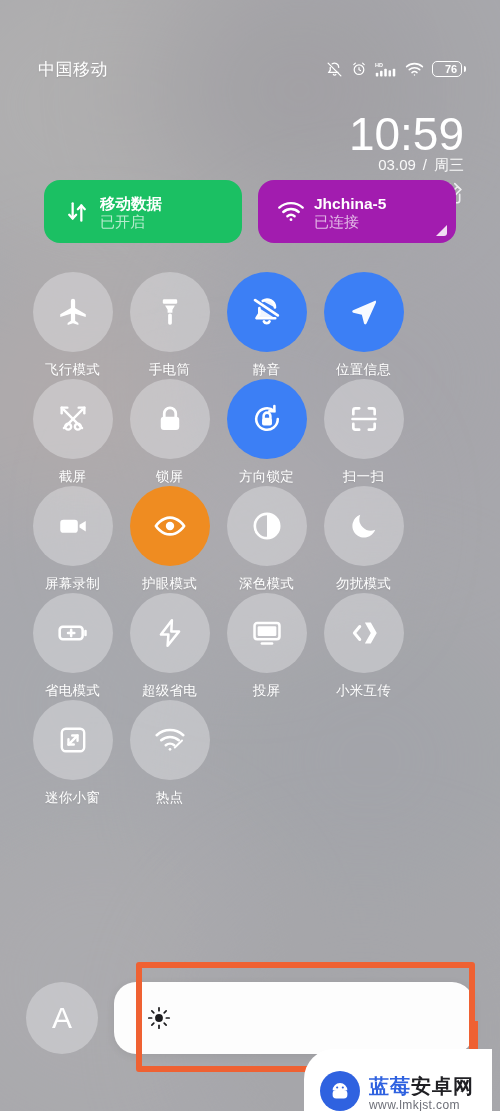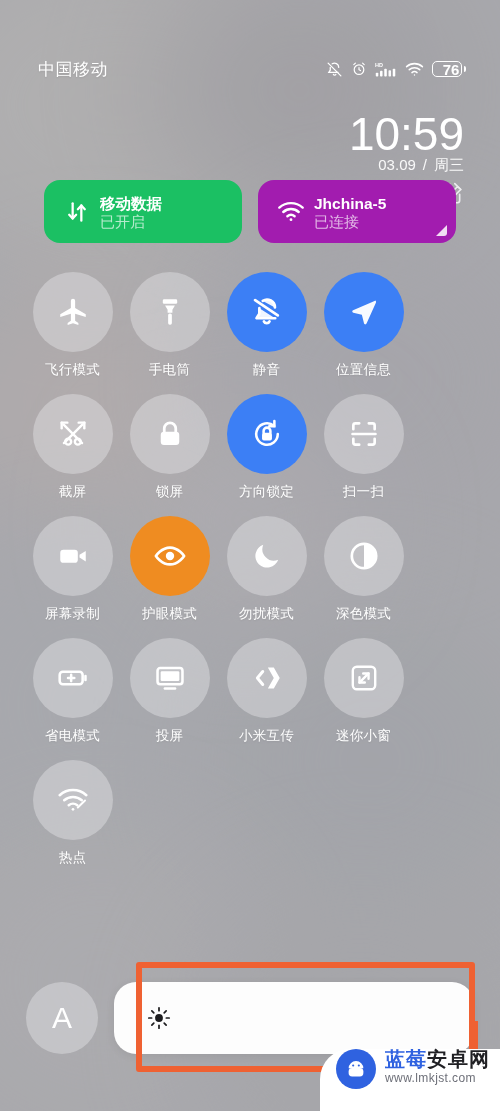--- a/index.html
+++ b/index.html
@@ -33,21 +33,21 @@
   }
   #carrier{color:#fff;font-size:17px;letter-spacing:.5px;
     text-shadow:0 1px 2px rgba(0,0,0,.10);}
   #sb-icons{display:flex;align-items:center;gap:8px;}
   #sb-icons svg{display:block;}
   .batt{position:relative;width:30px;height:16px;}
   .batt .shell{position:absolute;inset:0;border:1.6px solid #fff;border-radius:5px;}
   .batt .nub{position:absolute;right:-4px;top:5px;width:2.5px;height:6px;
     background:#fff;border-radius:0 2px 2px 0;}
   .batt .pct{position:absolute;inset:0;display:flex;align-items:center;
-    justify-content:center;font-size:15px;color:#fff;font-weight:600;padding-left:8px;}
+    justify-content:center;font-size:11px;color:#fff;font-weight:600;padding-left:8px;}
 
   
   #header{position:absolute;left:0;top:112px;width:500px;height:62px;
     display:flex;align-items:flex-end;padding:0 36px;flex-direction:column;}
   #clock{color:#fff;font-size:46px;font-weight:300;line-height:44px;
     letter-spacing:0px;}
   #datewrap{display:flex;align-items:baseline;gap:7px;margin-left:12px;
     margin-bottom:5px;color:rgba(255,255,255,.93);font-size:15px;}
   #hdr-actions{margin-left:auto;display:flex;gap:22px;margin-bottom:6px;}
   #hdr-actions svg{display:block;opacity:.92;}
@@ -61,21 +61,21 @@
   .card .ctext{margin-left:6px;display:flex;flex-direction:column;justify-content:center;}
   .card .ctitle{color:#fff;font-size:15.5px;font-weight:700;line-height:19px;
     white-space:nowrap;overflow:hidden;text-overflow:ellipsis;max-width:140px;}
   .card .csub{color:rgba(255,255,255,.68);font-size:15px;line-height:17px;}
   .card .expand{position:absolute;right:9px;bottom:7px;width:0;height:0;
     border-left:11px solid transparent;border-bottom:11px solid rgba(255,255,255,.85);
     border-bottom-right-radius:3px;}
 
   
   #grid{position:absolute;left:0;top:272px;width:436px;
-    display:grid;grid-template-columns:repeat(4,1fr);row-gap:15px;padding:0 24px;}
+    display:grid;grid-template-columns:repeat(4,1fr);padding:0 24px;}
   .tile{display:flex;flex-direction:column;align-items:center;}
   .tcircle{width:80px;height:80px;border-radius:50%;
     display:flex;align-items:center;justify-content:center;
     background:rgba(235,235,238,.40);}
   .tcircle.on-blue{background:#3c7ff5;}
   .tcircle.on-orange{background:#ef8c21;}
   .tcircle svg{display:block;}
   .tlabel{margin-top:9px;font-size:13.5px;color:#fff;letter-spacing:.3px;
     text-shadow:0 1px 2px rgba(0,0,0,.08);}
 
@@ -88,23 +88,23 @@
   #bslider{margin-left:16px;flex:1;height:72px;background:#fdfdfd;
     border-radius:22px;display:flex;align-items:center;padding-left:32px;
     box-shadow:0 2px 10px rgba(0,0,0,.07);}
   #bslider svg{display:block;}
 
   
   #annot{position:absolute;left:136px;top:962px;width:339px;height:110px;
     border:6px solid #ef6132;border-radius:3px;pointer-events:none;}
 
   
-  #watermark{position:absolute;right:0;bottom:0;height:62px;
+  #watermark{position:absolute;right:8px;bottom:0;height:62px;
     background:#fff;border-top-left-radius:30px;
-    display:flex;align-items:flex-start;padding:0 10px 0 16px;gap:9px;}
+    display:flex;align-items:flex-end;padding:0 18px 0 16px;gap:9px;}
   #wm-logo{width:40px;height:40px;border-radius:50%;background:#2f62e0;
     position:relative;display:flex;align-items:center;justify-content:center;}
   #wm-text{display:flex;flex-direction:column;line-height:1;}
   #wm-cn{font-size:20px;font-weight:700;letter-spacing:1px;}
   #wm-cn .bl{color:#2f62e0;}
   #wm-cn .bk{color:#202024;}
   #wm-url{font-size:12px;color:#6d6f78;margin-top:3px;letter-spacing:.4px;}
   #bar-strip{position:absolute;right:22px;bottom:62px;width:9px;height:28px;
     background:#ef6132;}
 </style>
@@ -367,54 +367,64 @@
           <circle cx="12" cy="12" r="2.8" fill="#fff" stroke="none"></circle>
         </svg>
       </span>
     </div>
     <div class="tlabel">护眼模式</div>
   </div>
 
   <div class="tile">
     <div class="tcircle">
       <span>
+        <svg width="34" height="34" viewBox="0 0 24 24">
+          <circle cx="12" cy="12" r="8.6" fill="none" stroke="#fff" stroke-width="1.9"></circle>
+          <path d="M12 3.4a8.6 8.6 0 0 1 0 17.2z" fill="#fff"></path>
+        </svg>
+      </span>
+    </div>
+    <div class="tlabel">深色模式</div>
+  </div>
+
+  <div class="tile">
+    <div class="tcircle">
+      <span>
         <svg width="32" height="32" viewBox="0 0 24 24" fill="#fff">
             <path d="M20.4 14.8A8.6 8.6 0 0 1 9.2 3.6a8.8 8.8 0 1 0 11.2 11.2z"></path>
           </svg>
       </span>
     </div>
     <div class="tlabel">勿扰模式</div>
-  </div>
-
-  <div class="tile">
-    <div class="tcircle">
-      <span>
-        <svg width="34" height="34" viewBox="0 0 24 24">
-          <circle cx="12" cy="12" r="8.6" fill="none" stroke="#fff" stroke-width="1.9"></circle>
-          <path d="M12 3.4a8.6 8.6 0 0 1 0 17.2z" fill="#fff"></path>
-        </svg>
-      </span>
-    </div>
-    <div class="tlabel">深色模式</div>
   </div>
 
   <div class="tile">
     <div class="tcircle">
       <span>
         <svg width="34" height="34" viewBox="0 0 24 24" fill="none" stroke="#fff" stroke-width="1.8" stroke-linecap="round">
           <rect x="2.6" y="7.6" width="16.2" height="8.8" rx="2.2"></rect>
           <path d="M20.8 10.6v2.8"></path>
           <path d="M10.7 9.8v4.4"></path>
             <path d="M8.5 12h4.4"></path>
         </svg>
       </span>
     </div>
     <div class="tlabel">省电模式</div>
   </div>
 
+  <div class="tile">
+    <div class="tcircle">
+      <span>
+        <svg width="32" height="32" viewBox="0 0 24 24" fill="none" stroke="#fff" stroke-width="1.9" stroke-linejoin="round">
+            <path d="M13.4 2.4 5.2 13.2h5.6l-.6 8.4 8.6-10.8h-5.8z"></path>
+          </svg>
+      </span>
+    </div>
+    <div class="tlabel">超级省电</div>
+  </div>
 
   <div class="tile">
     <div class="tcircle">
       <span>
         <svg width="34" height="34" viewBox="0 0 24 24" fill="none" stroke="#fff" stroke-width="1.8" stroke-linecap="round">
           <rect x="3.2" y="5" width="17.6" height="11.4" rx="1.9"></rect>
           <rect x="5.4" y="7.2" width="13.2" height="7" rx=".9" fill="#fff" stroke="none"></rect>
           <path d="M8.4 19.4h7.2"></path>
         </svg>
       </span>

